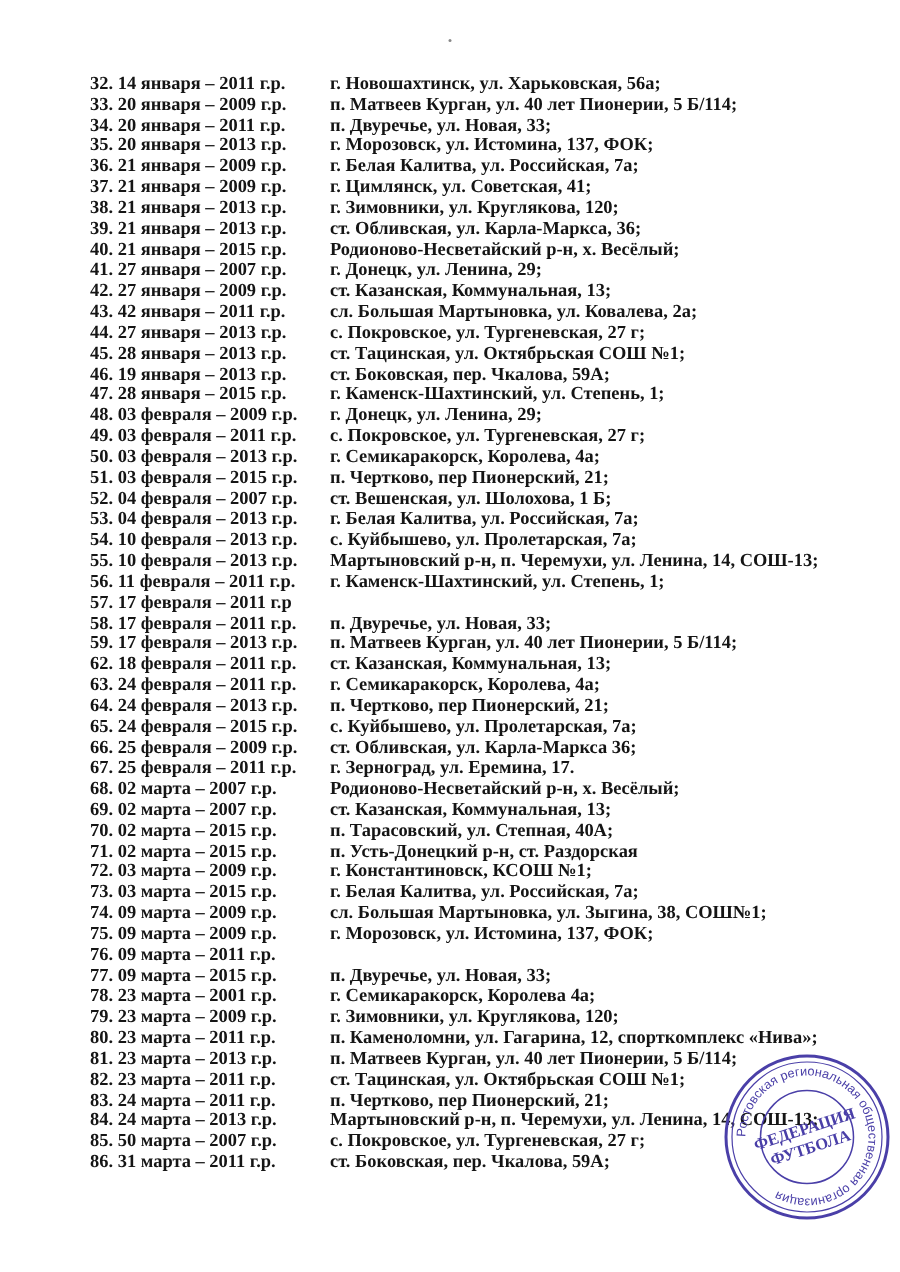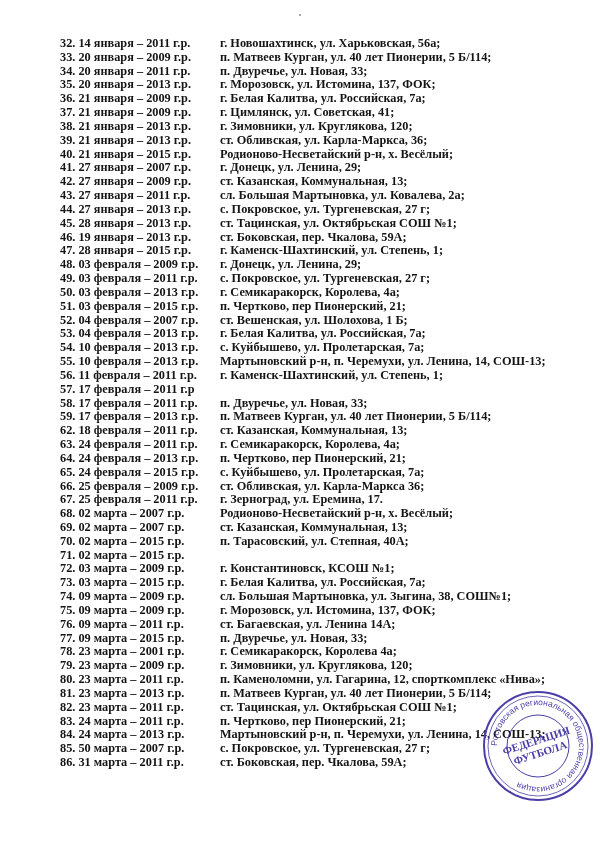--- a/index.html
+++ b/index.html
@@ -1,18 +1,18 @@
 <!DOCTYPE html>
 <html><head>
 <meta charset="utf-8">
 <style>
   html, body { margin:0; padding:0; }
   body { width:600px; height:848px; background:#ffffff; position:relative; overflow:hidden;
          font-family:"Liberation Serif", "DejaVu Serif", serif; color:#151515; }
-  .page { position:absolute; left:0; top:0; width:600px; height:736px; }
+  .page { position:absolute; left:0; top:12px; width:600px; height:736px; }
   .dot { position:absolute; left:299px; top:14px; width:2px; height:2px; background:#888; border-radius:1px; }
   .list { position:absolute; left:60px; top:37px; width:520px; }
   .row { height:13.83px; line-height:13.83px; font-size:12.3px; font-weight:bold; white-space:nowrap; position:relative; }
   .row .date { position:absolute; left:0; }
   .row .addr { position:absolute; left:160px; }
   .stamp { position:absolute; left:482px; top:690px; width:112px; height:112px; }
 </style>
 </head>
 <body>
 
@@ -57,21 +57,21 @@
       </div>
       <div class="row">
         <span class="date">41. 27 января – 2007 г.р.</span>
         <span class="addr">г. Донецк, ул. Ленина, 29;</span>
       </div>
       <div class="row">
         <span class="date">42. 27 января – 2009 г.р.</span>
         <span class="addr">ст. Казанская, Коммунальная, 13;</span>
       </div>
       <div class="row">
-        <span class="date">43. 27 января – 2011 г.р.</span>
+        <span class="date">43. 42 января – 2011 г.р.</span>
         <span class="addr">сл. Большая Мартыновка, ул. Ковалева, 2а;</span>
       </div>
       <div class="row">
         <span class="date">44. 27 января – 2013 г.р.</span>
         <span class="addr">с. Покровское,  ул. Тургеневская, 27 г;</span>
       </div>
       <div class="row">
         <span class="date">45. 28 января – 2013 г.р.</span>
         <span class="addr">ст. Тацинская, ул. Октябрьская СОШ №1;</span>
       </div>
@@ -161,40 +161,40 @@
       <div class="row">
         <span class="date">69. 02 марта – 2007 г.р.</span>
         <span class="addr">ст. Казанская, Коммунальная, 13;</span>
       </div>
       <div class="row">
         <span class="date">70. 02 марта – 2015 г.р.</span>
         <span class="addr">п. Тарасовский, ул. Степная, 40А;</span>
       </div>
       <div class="row">
         <span class="date">71. 02 марта – 2015 г.р.</span>
+        <span class="addr">п. Усть-Донецкий р-н, ст. Раздорская</span>
       </div>
       <div class="row">
         <span class="date">72. 03 марта – 2009 г.р.</span>
         <span class="addr">г. Константиновск, КСОШ №1;</span>
       </div>
       <div class="row">
         <span class="date">73. 03 марта – 2015 г.р.</span>
         <span class="addr">г. Белая Калитва, ул. Российская, 7а;</span>
       </div>
       <div class="row">
         <span class="date">74. 09 марта – 2009 г.р.</span>
         <span class="addr">сл. Большая Мартыновка, ул. Зыгина, 38, СОШ№1;</span>
       </div>
       <div class="row">
         <span class="date">75. 09 марта – 2009 г.р.</span>
         <span class="addr">г. Морозовск, ул. Истомина, 137, ФОК;</span>
       </div>
       <div class="row">
         <span class="date">76. 09 марта – 2011 г.р.</span>
-        <span class="addr">ст. Багаевская, ул. Ленина 14А;</span>
       </div>
       <div class="row">
         <span class="date">77. 09 марта – 2015 г.р.</span>
         <span class="addr">п. Двуречье, ул. Новая, 33;</span>
       </div>
       <div class="row">
         <span class="date">78. 23 марта – 2001 г.р.</span>
         <span class="addr">г. Семикаракорск, Королева 4а;</span>
       </div>
       <div class="row">

